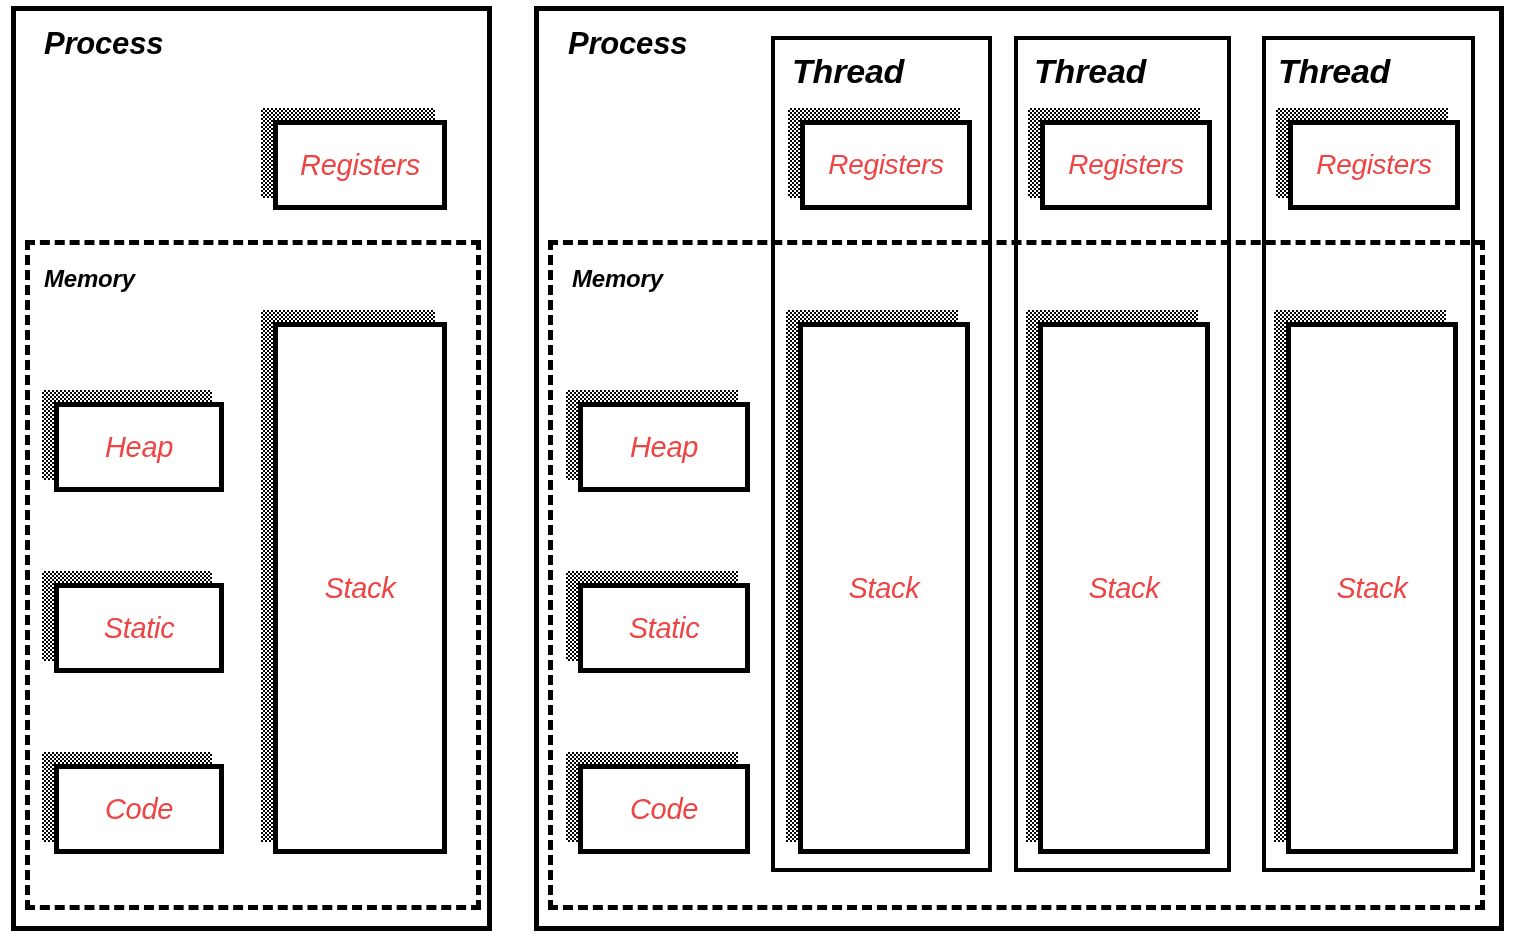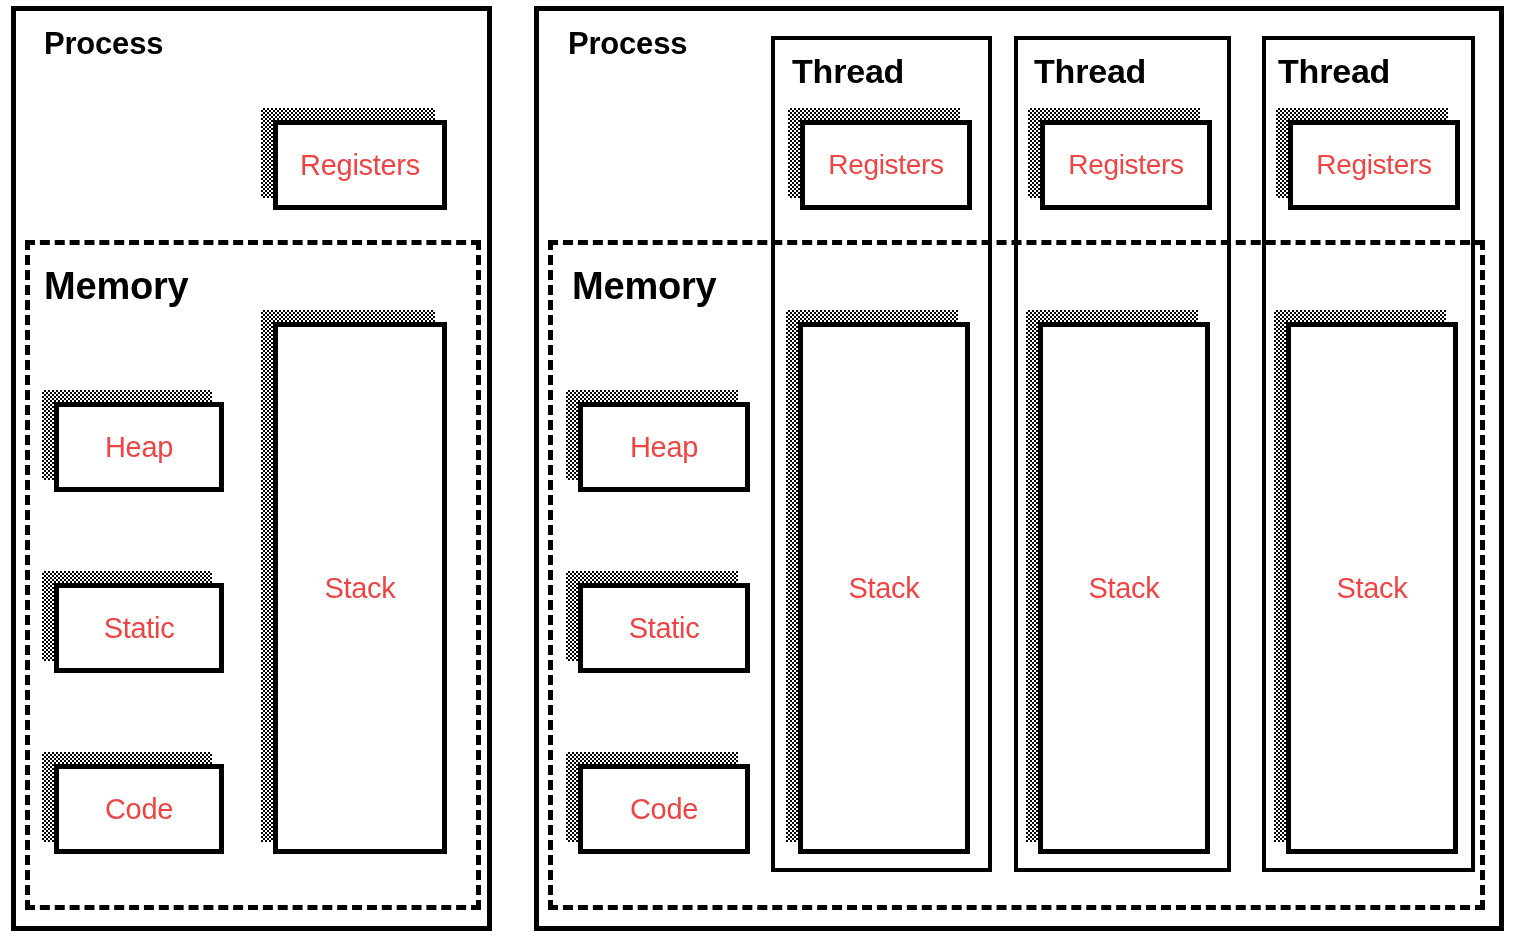--- a/index.html
+++ b/index.html
@@ -9,20 +9,21 @@
   }
   body {
     font-family: "Liberation Sans", sans-serif;
   }
   #canvas {
     position: relative;
     width: 1536px;
     height: 943px;
     background: #ffffff;
     overflow: hidden;
+    font-style: italic;
   }
 
   
   .abs { position: absolute; box-sizing: border-box; }
 
   
   .panel {
     border: 5px solid #000000;
     background: #ffffff;
   }
@@ -59,21 +60,21 @@
 
   
   .region-label {
     position: absolute;
     font-weight: bold;
     color: #000000;
     white-space: nowrap;
     letter-spacing: -0.2px;
   }
   .label-process { font-size: 31px; }
-  .label-memory  { font-size: 38px; }
+  .label-memory  { font-size: 24px; }
   .label-thread  { font-size: 34px; }
 
   .box-text {
     font-size: 29px;
     font-weight: normal;
     color: #ef4444;
     white-space: nowrap;
     letter-spacing: -0.3px;
   }
   .box-text.small { font-size: 28px; }

